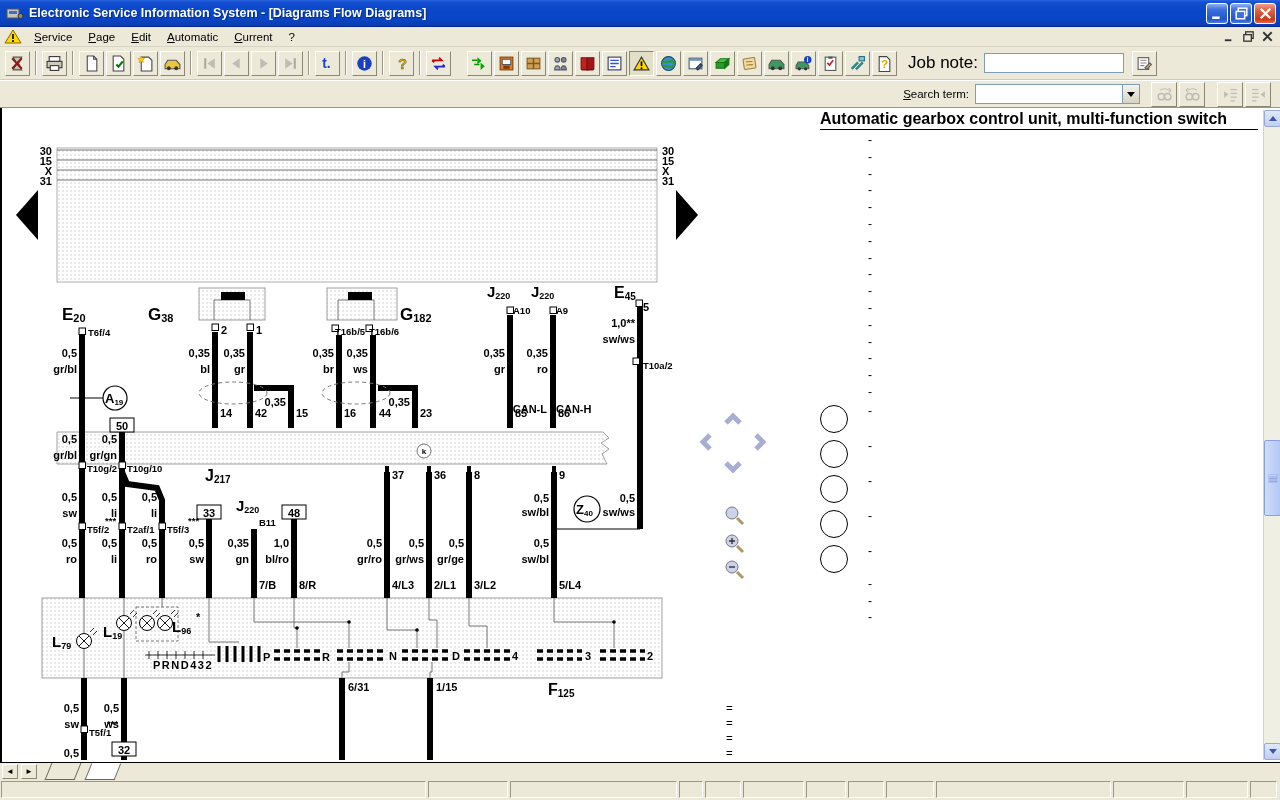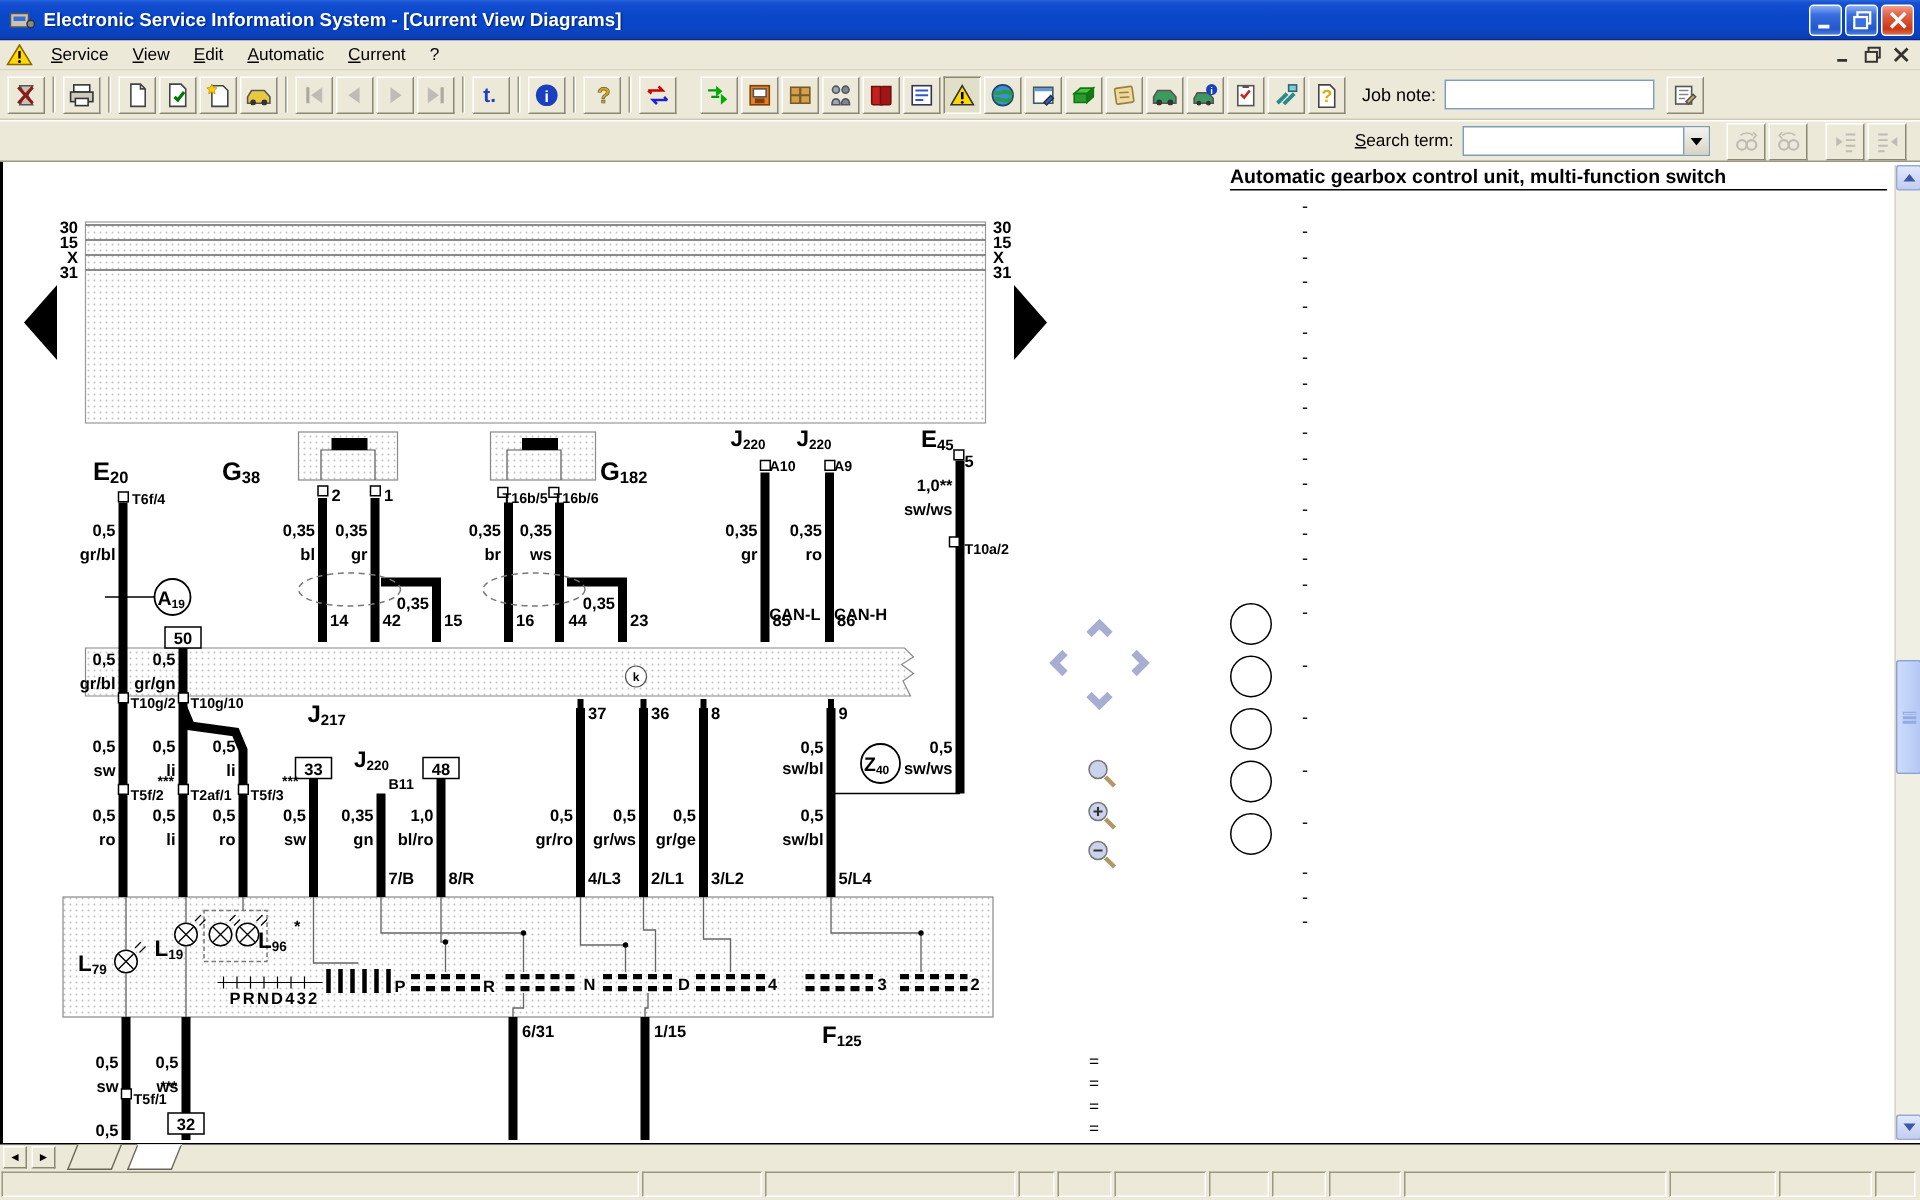--- a/index.html
+++ b/index.html
@@ -30,21 +30,21 @@
   
   .toolbar { height:33px; display:flex; align-items:center; padding:2px 4px; background:#ECE9D8;
     border-bottom:1px solid #cfcbb8; }
   .tbtn { width:25px; height:25px; margin:0 1px; display:flex; align-items:center; justify-content:center;
     border:1px solid; border-color:#fff #8a8775 #8a8775 #fff; background:#ECE9D8; }
   .tbtn.disabled svg { opacity:.55; filter:grayscale(1); }
   .tbtn.active { border-color:#8a8775 #fff #fff #8a8775; background:#e2dfc8; }
   .tsep { width:2px; height:24px; margin:0 4px; border-left:1px solid #9a9782; border-right:1px solid #fff; }
   .tgap { width:14px; }
   .jobnote { display:flex; align-items:center; margin-left:10px; }
-  .jobnote label { font-size:12px; margin-right:6px; }
+  .jobnote label { font-size:17px; margin-right:6px; }
   .jobnote input { width:140px; height:20px; border:1px solid #7f9db9; background:#fff; font-size:11px; padding:0 3px; }
   .jobnote .tbtn { margin-left:8px; }
 
   
   .infobar { height:28px; display:flex; align-items:center; background:#ECE9D8;
     border-top:1px solid #fff; border-bottom:1px solid #9a9782; padding:0 8px; }
   .pagetext { font-size:11.5px; color:#000; }
   .ispacer { flex:1; }
   .searchlbl { font-size:11.5px; margin-right:6px; }
   .searchlbl::first-letter { text-decoration:underline; }
@@ -74,21 +74,21 @@
   .magbtn { position:absolute; width:26px; height:26px; background:transparent; border:none; }
 
   
   .wirecolors { position:absolute; left:700px; top:593px; font-size:11.5px; line-height:15px; color:#000; }
   .wc-row { display:flex; }
   .wc-abbr { width:24px; }
   .wc-eq { width:14px; }
 
   
   .legend { position:absolute; left:818px; top:2px; width:438px; font-size:12px; color:#000; }
-  .lg-title { font-weight:bold; font-size:13px; border-bottom:1px solid #000; margin-bottom:2px; padding-bottom:1px; }
+  .lg-title { font-weight:bold; font-size:16px; border-bottom:1px solid #000; margin-bottom:2px; padding-bottom:1px; }
   .lg-row { display:flex; line-height:16.8px; align-items:flex-start; }
   .lg-key { width:48px; flex:none; }
   .lg-dash { width:14px; flex:none; }
   .lg-desc { flex:1; }
   .lg-link { color:#2222aa; text-decoration:underline; }
   .lg-row.circ { min-height:35px; padding-top:2px; }
   .lg-circle { width:28px; height:28px; border:1.4px solid #000; border-radius:50%; flex:none;
     display:flex; align-items:center; justify-content:center; font-size:9.5px; margin:2px 20px 0 0; }
 
   
@@ -125,21 +125,21 @@
 <body>
 
 <div class="app">
 
   <div class="titlebar">
     <svg class="ticon" viewBox="0 0 18 16">
       <rect x="1" y="4" width="12" height="9" fill="#c8c4b4" stroke="#555"></rect>
       <rect x="3" y="6" width="8" height="3" fill="#3a6fd0"></rect>
       <circle cx="14.5" cy="11" r="2.5" fill="#888" stroke="#333"></circle>
     </svg>
-    <div class="ttext">Electronic Service Information System - [Current View Diagrams]</div>
+    <div class="ttext">Electronic Service Information System - [Diagrams Flow Diagrams]</div>
     <div id="win-controls" style="display: flex;">
         <div class="winbtn">
           <svg width="17" height="17" viewBox="0 0 16 16">
             <path d="M3 12h7" stroke="#fff" stroke-width="2.4"></path>
           </svg>
         </div>
         <div class="winbtn">
           <svg width="17" height="17" viewBox="0 0 16 16">
             <rect x="5" y="3" width="8" height="7" fill="none" stroke="#fff" stroke-width="1.4"></rect>
             <rect x="3" y="6" width="8" height="7" fill="#3a6fe0" stroke="#fff" stroke-width="1.4"></rect>
@@ -154,21 +154,21 @@
   </div>
 
   <div class="menubar">
     <svg class="micon" viewBox="0 0 18 15">
       <path d="M9 1l8 13H1z" fill="#ffd800" stroke="#886600"></path>
       <path d="M9 5v5" stroke="#000" stroke-width="1.6"></path>
         <circle cx="9" cy="12" r="1" fill="#000"></circle>
     </svg>
     <div id="menu-items" style="display:flex;">
         <div class="mi">Service</div>
-        <div class="mi">View</div>
+        <div class="mi">Page</div>
         <div class="mi">Edit</div>
         <div class="mi">Automatic</div>
         <div class="mi">Current</div>
         <div class="mi">?</div>
       </div>
     <div class="mspacer"></div>
     <div id="mdi-controls" style="display:flex;">
         <div class="mdibtn">
           <svg width="17" height="17" viewBox="0 0 16 16">
             <path d="M3 12h7" stroke="#333" stroke-width="2"></path>

